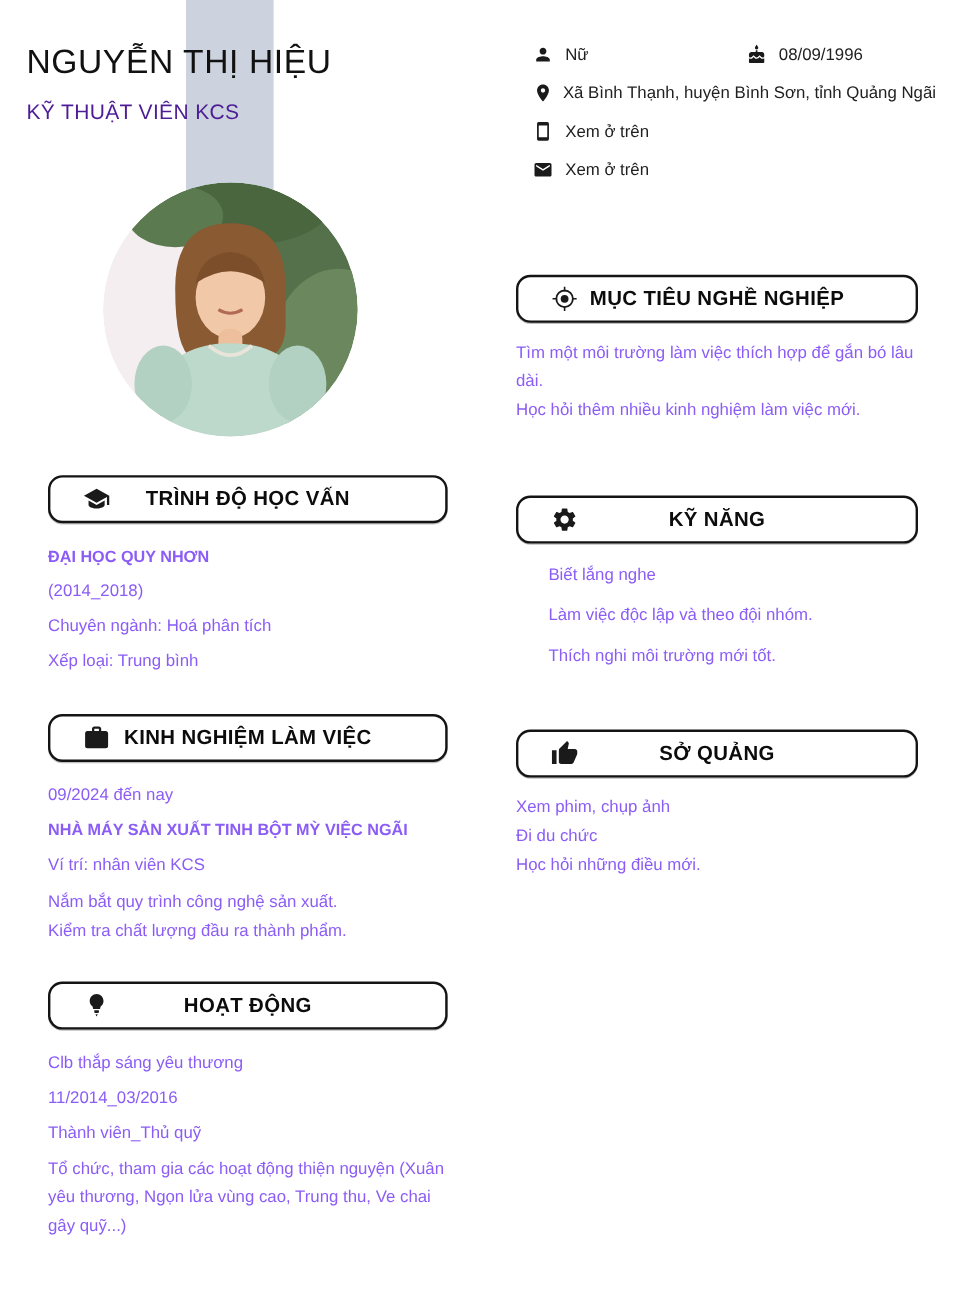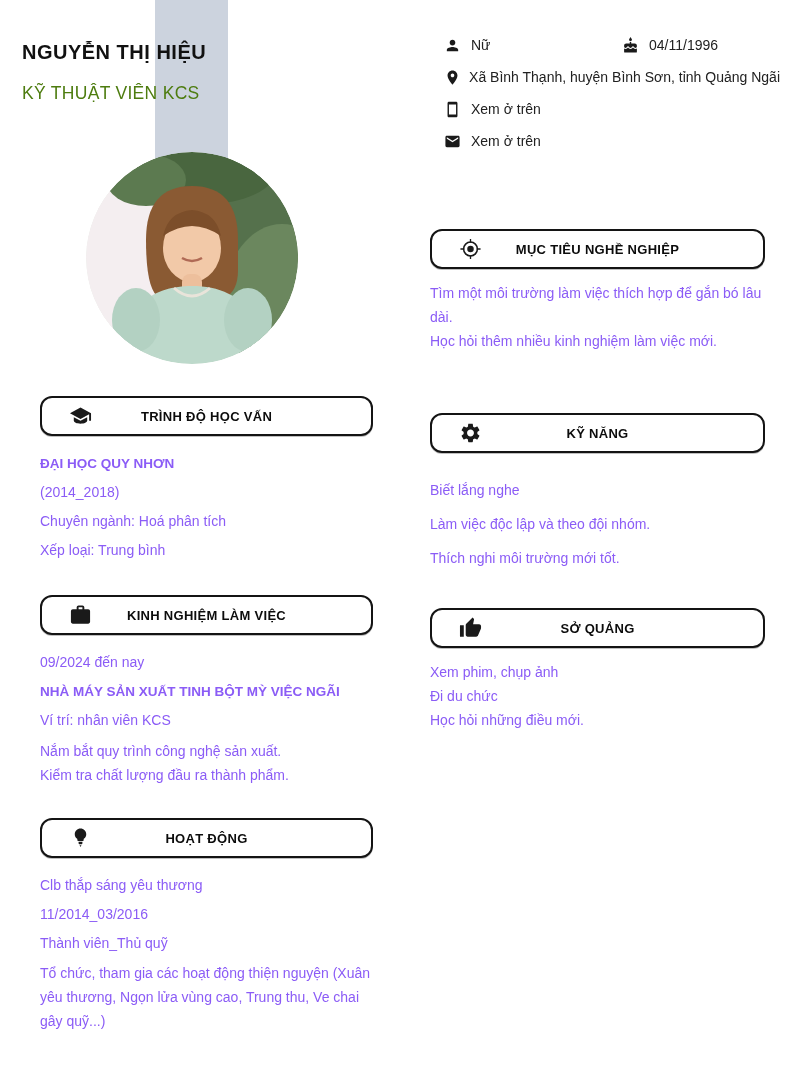--- a/index.html
+++ b/index.html
@@ -11,42 +11,42 @@
   }
   .band {
     position:absolute; left:155px; top:0; width:73px; height:262px;
     background:#ccd3de;
   }
   .photo {
     position:absolute; left:86px; top:152px; width:212px; height:212px;
     border-radius:50%; overflow:hidden;
   }
   .name-block { position:absolute; left:22px; top:36px; width:400px; }
-  .name { font-size:20px; font-weight:700; letter-spacing:.5px; color:#111; line-height:32px; }
-  .job-title { font-size:17.5px; font-weight:400; color:#4d7c0f; margin-top:15px; letter-spacing:.3px; }
+  .name { font-size:28px; font-weight:400; letter-spacing:.5px; color:#111; line-height:32px; }
+  .job-title { font-size:17.5px; font-weight:400; color:#4c1d95; margin-top:15px; letter-spacing:.3px; }
 
   .contact { position:absolute; left:444px; top:29px; width:336px; }
   .c-row { display:flex; align-items:center; height:32px; }
   .c-cell { display:flex; align-items:center;text-align:right; }
   .c-cell.first { width:178px; }
   .c-icon { width:27px; display:flex; align-items:center; }
   .c-icon svg { width:17px; height:17px; fill:#1a1a1a; }
   .c-text { font-size:14px; color:#212121; white-space:nowrap; }
 
   .section { position:absolute; }
   .sec-left  { left:40px;  width:333px; }
   .sec-right { left:430px; width:335px; }
   .sec-box {
     position:relative; height:40px; border:2.5px solid #141414; border-radius:12px;
     display:flex; align-items:center; justify-content:center; background:#fff;
     box-shadow:0 1px 0 rgba(0,0,0,.25);
   }
   .sec-box .hd-icon { position:absolute; left:27px; top:50%; transform:translateY(-50%); display:flex; }
   .sec-box .hd-icon svg { width:23px; height:23px; fill:#1a1a1a; }
-  .sec-title { font-size:13px; font-weight:700; color:#0c0c0c; letter-spacing:.3px; }
+  .sec-title { font-size:17px; font-weight:700; color:#0c0c0c; letter-spacing:.3px; }
   .sec-body { padding-top:13px; }
   .sec-body p { font-size:14px; color:#8b5cf6; }
   .lh29 p { line-height:29px; }
   .lh24 p { line-height:24px; }
   .lh34 p { line-height:34px; }
   .bold-line { font-weight:700; font-size:13.5px !important; color:#0e0e0e; }
 </style>
 </head>
 <body>
 
@@ -95,21 +95,21 @@
             </svg>
         </span>
         <span class="c-text">Nữ</span>
       </div>
       <div class="c-cell">
         <span class="c-icon">
           <svg viewBox="0 0 24 24">
               <path d="M12 6c1.11 0 2-.9 2-2 0-.38-.1-.73-.29-1.03L12 0l-1.71 2.97c-.19.3-.29.65-.29 1.03 0 1.1.9 2 2 2zm4.6 9.99l-1.07-1.07-1.08 1.07c-1.3 1.3-3.58 1.31-4.89 0l-1.07-1.07-1.09 1.07c-.65.65-1.52 1.01-2.44 1.01-.73 0-1.4-.23-1.96-.61V21c0 .55.45 1 1 1h16c.55 0 1-.45 1-1v-4.61c-.56.38-1.23.61-1.96.61-.92 0-1.79-.36-2.44-1.01zM18 9h-5V7h-2v2H6c-1.66 0-3 1.34-3 3v1.54c0 1.08.88 1.96 1.96 1.96.52 0 1.02-.2 1.38-.57l2.14-2.13 2.13 2.13c.74.74 2.03.74 2.77 0l2.14-2.13 2.13 2.13c.37.37.86.57 1.38.57 1.08 0 1.96-.88 1.96-1.96V12c.01-1.66-1.33-3-2.99-3z"></path>
             </svg>
         </span>
-        <span class="c-text">04/11/1996</span>
+        <span class="c-text">08/09/1996</span>
       </div>
     </div>
     <div class="c-row">
       <span class="c-icon">
         <svg viewBox="0 0 24 24">
             <path d="M12 2C8.13 2 5 5.13 5 9c0 5.25 7 13 7 13s7-7.75 7-13c0-3.87-3.13-7-7-7zm0 9.5c-1.38 0-2.5-1.12-2.5-2.5s1.12-2.5 2.5-2.5 2.5 1.12 2.5 2.5-1.12 2.5-2.5 2.5z"></path>
           </svg>
       </span>
       <span class="c-text">Xã Bình Thạnh, huyện Bình Sơn, tỉnh Quảng Ngãi</span>
     </div>
@@ -206,21 +206,21 @@
 
   <div class="section sec-right" style="top:413px;">
     <div class="sec-box">
       <span class="hd-icon">
         <svg viewBox="0 0 24 24">
             <path d="M19.14 12.94c.04-.3.06-.61.06-.94 0-.32-.02-.64-.07-.94l2.03-1.58c.18-.14.23-.41.12-.61l-1.92-3.32c-.12-.22-.37-.29-.59-.22l-2.39.96c-.5-.38-1.03-.7-1.62-.94l-.36-2.54c-.04-.24-.24-.41-.48-.41h-3.84c-.24 0-.43.17-.47.41l-.36 2.54c-.59.24-1.13.57-1.62.94l-2.39-.96c-.22-.08-.47 0-.59.22L2.74 8.87c-.12.21-.08.47.12.61l2.03 1.58c-.05.3-.09.63-.09.94s.02.64.07.94l-2.03 1.58c-.18.14-.23.41-.12.61l1.92 3.32c.12.22.37.29.59.22l2.39-.96c.5.38 1.03.7 1.62.94l.36 2.54c.05.24.24.41.48.41h3.84c.24 0 .44-.17.47-.41l.36-2.54c.59-.24 1.13-.56 1.62-.94l2.39.96c.22.08.47 0 .59-.22l1.92-3.32c.12-.22.07-.47-.12-.61l-2.01-1.58zM12 15.6c-1.98 0-3.6-1.62-3.6-3.6s1.62-3.6 3.6-3.6 3.6 1.62 3.6 3.6-1.62 3.6-3.6 3.6z"></path>
           </svg>
       </span>
       <span class="sec-title">KỸ NĂNG</span>
     </div>
-    <div class="sec-body lh34" style="padding-top:20px;">
+    <div class="sec-body lh34" style="padding-top:8px;margin-left:27px;">
       <p>Biết lắng nghe</p>
       <p>Làm việc độc lập và theo đội nhóm.</p>
       <p>Thích nghi môi trường mới tốt.</p>
     </div>
   </div>
 
   <div class="section sec-right" style="top:608px;">
     <div class="sec-box">
       <span class="hd-icon">
         <svg viewBox="0 0 24 24">

